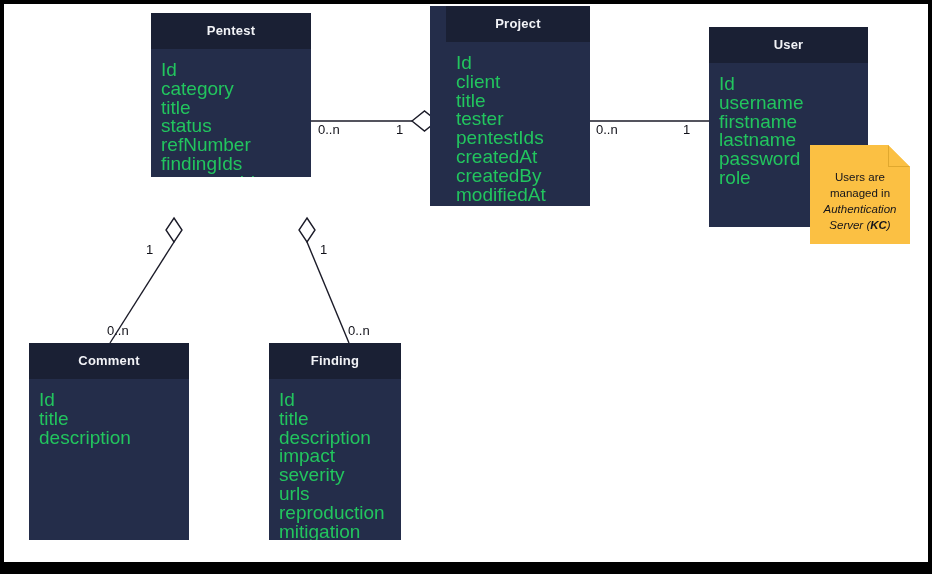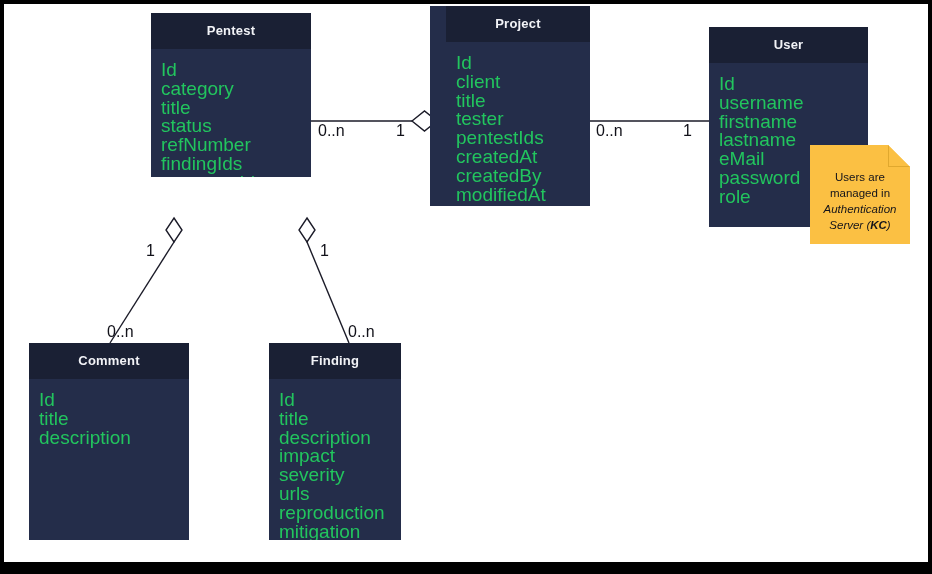--- a/index.html
+++ b/index.html
@@ -99,21 +99,21 @@
     pointer-events: none;
   }
   #links line, #links polygon, #links path {
     stroke: #1b1b28;
     stroke-width: 1.4;
     fill: none;
   }
   #links polygon.diamond { fill: #ffffff; }
   .mult {
     position: absolute;
-    font-size: 16px;
+    font-size: 13px;
     color: #111119;
     white-space: nowrap;
   }
 </style>
 </head>
 <body>
 
 <div id="canvas">
 
   <div class="frame-edge frame-top"></div>
@@ -172,21 +172,20 @@
     </div>
   </div>
 
   <div class="uml-class" style="left:709px; top:27px; width:159px; height:200px;">
     <div class="uml-header">User</div>
     <div class="uml-attrs">
       <div class="uml-attr">Id</div>
       <div class="uml-attr">username</div>
       <div class="uml-attr">firstname</div>
       <div class="uml-attr">lastname</div>
-      <div class="uml-attr">eMail</div>
       <div class="uml-attr">password</div>
       <div class="uml-attr">role</div>
     </div>
   </div>
 
   <div class="uml-class" style="left:29px; top:343px; width:160px; height:197px;">
     <div class="uml-header">Comment</div>
     <div class="uml-attrs">
       <div class="uml-attr">Id</div>
       <div class="uml-attr">title</div>

